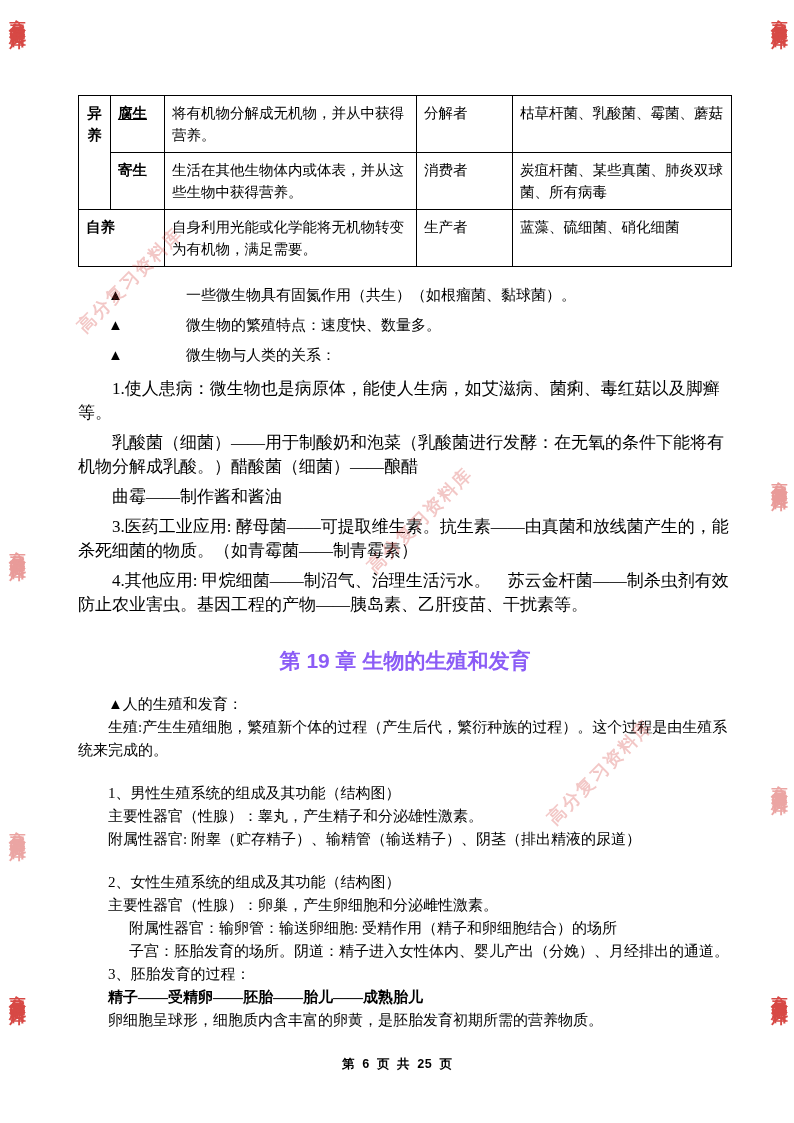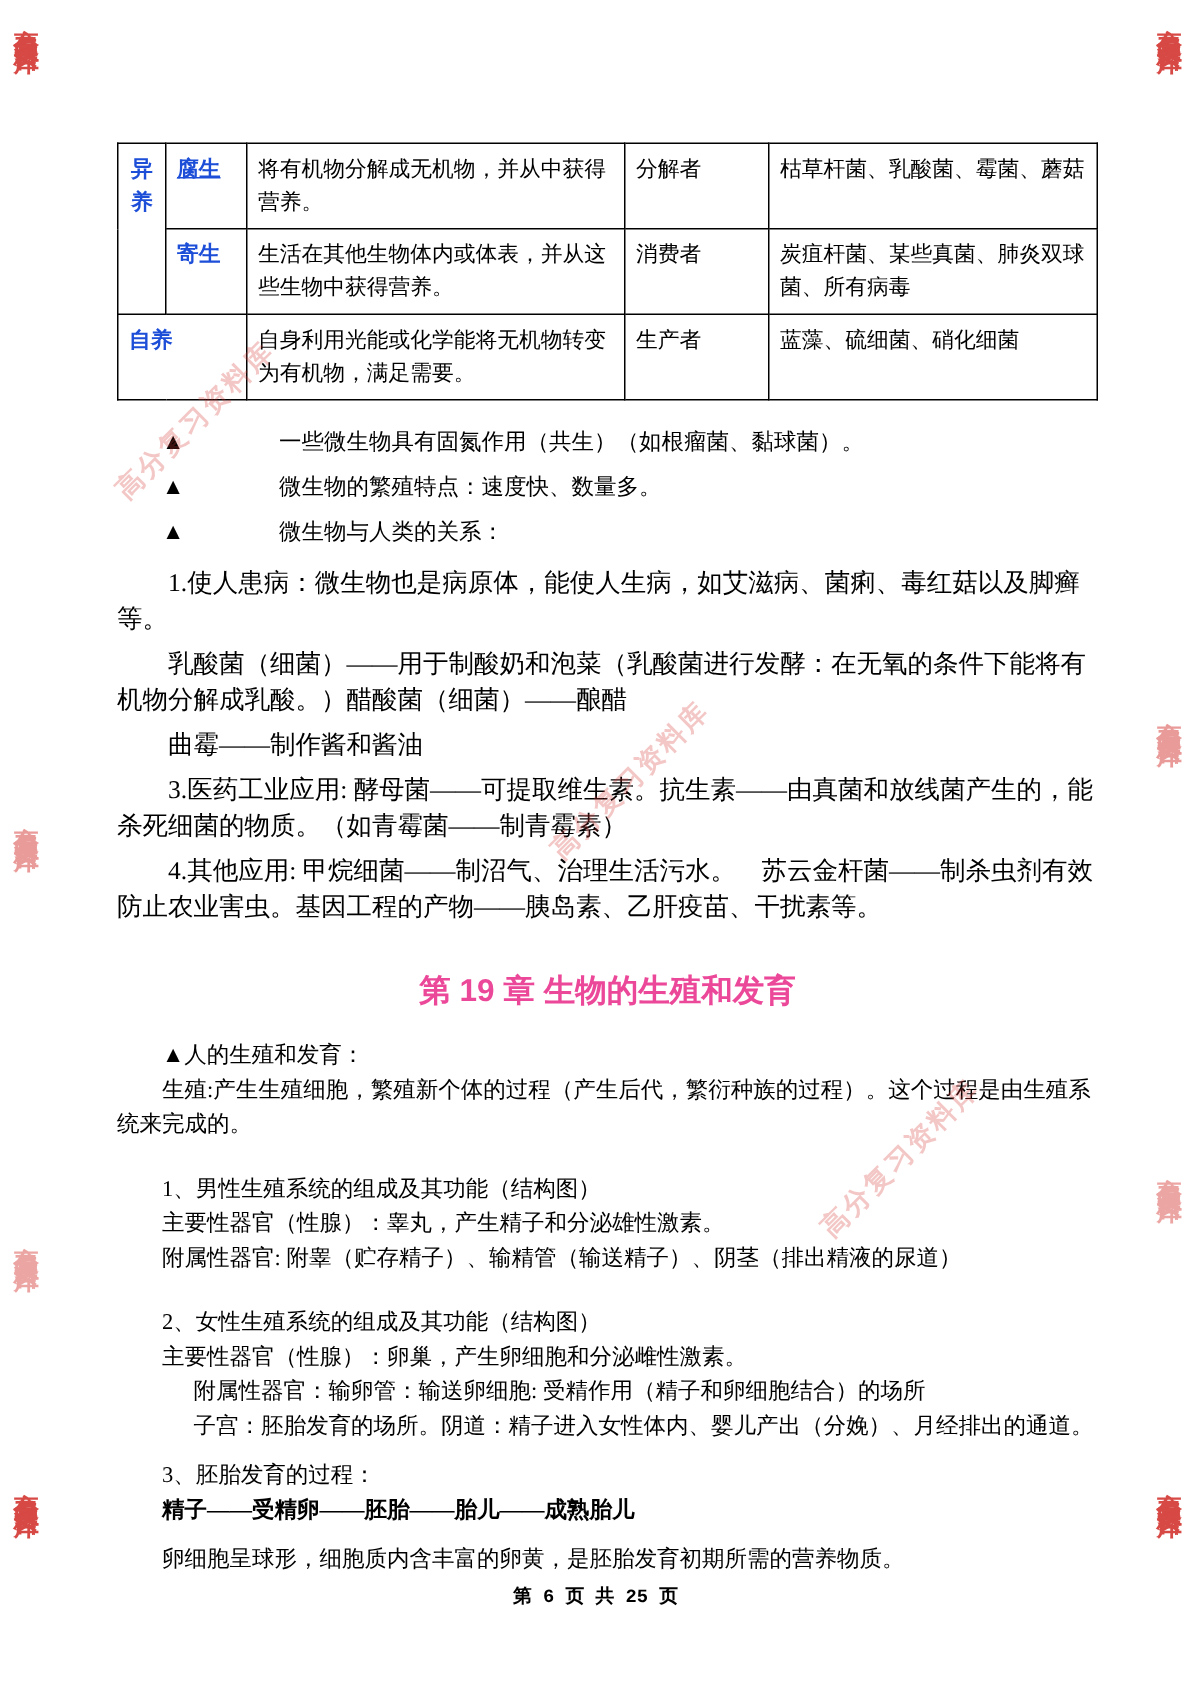--- a/index.html
+++ b/index.html
@@ -23,21 +23,21 @@
     line-height:22px;
     table-layout:fixed;
   }
   table.bio-table td {
     border:1px solid #000;
     padding:6px 7px;
     vertical-align:top;
     word-break:break-all;
   }
   td.lbl {
-    color:#1d4ed8;
+    color:#000000;
     font-weight:bold;
     font-family:"Liberation Sans",sans-serif;
   }
   td.vert {
     text-align:center;
     vertical-align:middle;
     padding:4px 2px;
   }
 
   
@@ -49,34 +49,34 @@
   .bullet-first { margin-top:16px; }
   .bmark { display:inline-block; width:78px; }
   .para {
     font-size:17px; line-height:24px;
     text-indent:2em;
     margin-top:6px;
   }
   .para-first { margin-top:10px; }
 
   .chapter {
-    color:#ec4899;
+    color:#8b5cf6;
     font-family:"Liberation Sans",sans-serif;
     font-weight:bold;
     font-size:21px;
     line-height:28px;
     text-align:center;
     margin:30px 0 18px 0;
   }
 
   .ln { font-size:15px; line-height:23px; text-indent:0; }
   .ind { text-indent:2em; }
   .deep { text-indent:3.4em; }
   .gap-sm { margin-top:20px; }
-  .gap-md { margin-top:10px; }
+  .gap-md { }
   .bold { font-weight:bold; }
 
   
   .footer {
     position:absolute;
     left:0; right:0; top:1056px;
     text-align:center;
     font-size:12.5px;
     font-weight:bold;
     font-family:Liberation Mono, monospace;

